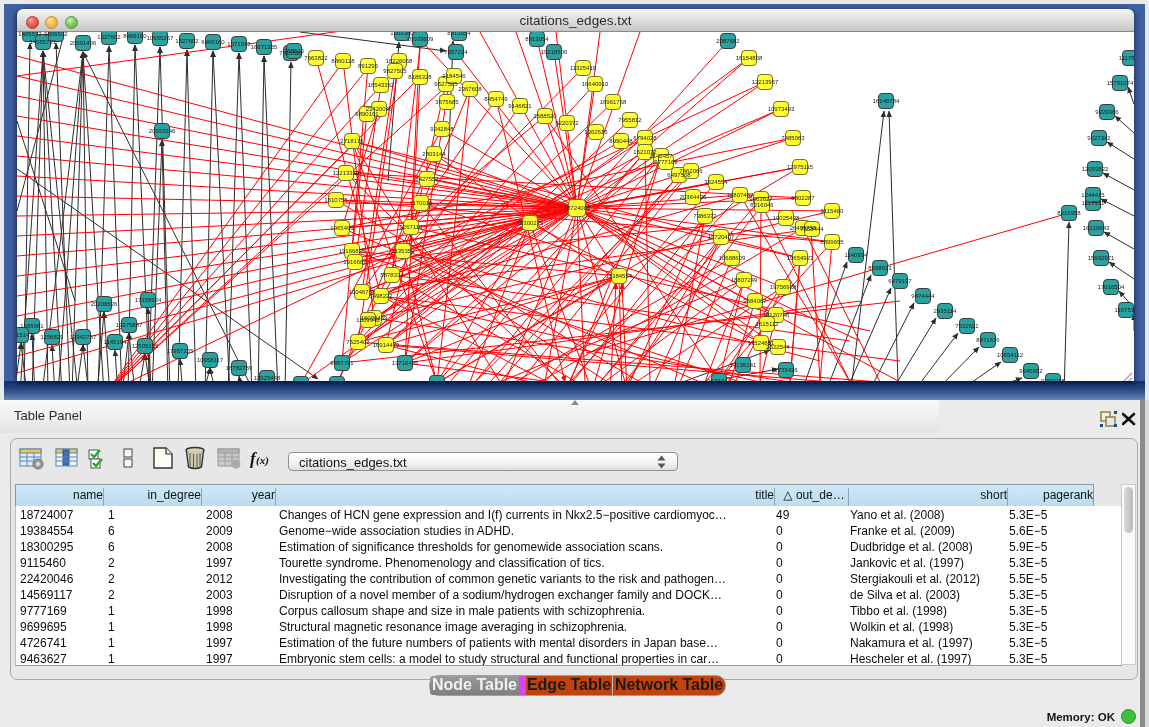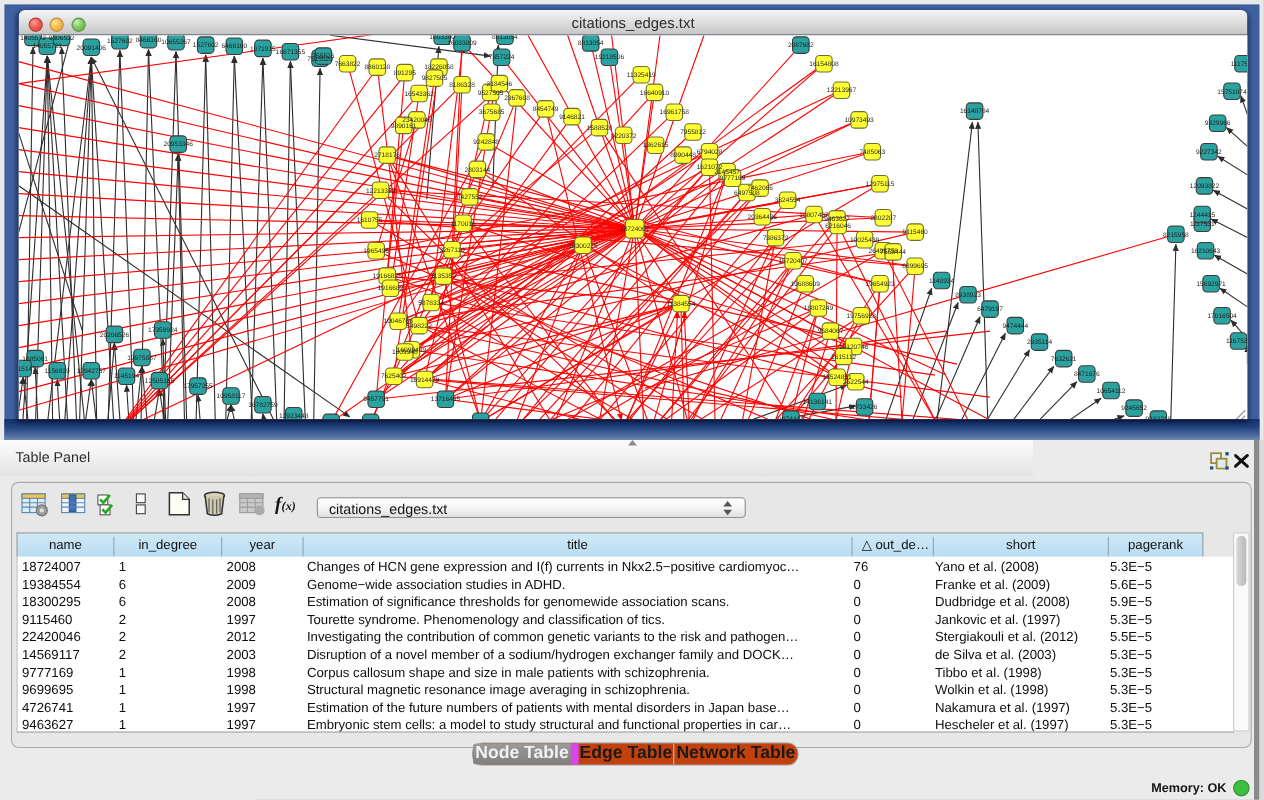--- a/index.html
+++ b/index.html
@@ -11,21 +11,21 @@
 #l1{left:9px;background:radial-gradient(circle at 35% 30%,#ff9d95,#ec5f55 45%,#d13a30);border:0.5px solid #b5352c}
 #l2{left:28px;background:radial-gradient(circle at 35% 30%,#ffe0a0,#f5bf4f 45%,#e29e35);border:0.5px solid #c08a2e}
 #l3{left:47.5px;background:radial-gradient(circle at 35% 30%,#c9efb2,#86ca67 45%,#5aa83b);border:0.5px solid #53963a}
 #cnv{position:absolute;top:23px;left:0;width:1117px;height:349px;background:#fff;overflow:hidden}
 #tp{position:absolute;left:0;top:400px;width:1149px;height:327px;background:#ebebeb}
 #tph{position:absolute;left:0;top:0;width:939px;height:33px;background:linear-gradient(#fafafa,#f2f2f2 40%,#e3e3e3)}
 #tph .t{position:absolute;left:14px;top:8px;font-size:13px;color:#2c2c2c}
 #inner{position:absolute;left:10px;top:38px;width:1126px;height:240px;background:#e7e7e7;border:1px solid #a9a9a9;border-radius:7px}
 #drop{position:absolute;left:288px;top:52px;width:390px;height:19px;border:1px solid #909090;border-radius:4px;background:linear-gradient(#ffffff,#f2f2f2 60%,#dedede);font-size:13px;color:#111;line-height:19px;padding-left:10px;box-sizing:border-box}
 #thead{position:absolute;left:15px;top:84px;width:1077px;height:22px;background:linear-gradient(#cfe8f7,#b9dcf0);border:1px solid #8d9aa5}
-#thead span{position:absolute;top:3px;font-size:12px;color:#111;text-align:center;border-right:1px solid #93a5b2;height:19px;box-sizing:border-box}
+#thead span{position:absolute;top:3px;font-size:12px;color:#111;text-align:right;border-right:1px solid #93a5b2;height:19px;box-sizing:border-box}
 #tbody{position:absolute;left:15px;top:106px;width:1106px;height:159px;background:#fff;overflow:hidden;border-left:1px solid #bbb;border-bottom:1px solid #999}
 .tr{position:absolute;left:0;width:1106px;height:16px;font-size:12px;color:#0d0d0d;white-space:nowrap}
 .tr span{position:absolute;top:1px;display:block;overflow:hidden}
 .c0{left:4px;width:82px}.c1{left:92px;width:93px}.c2{left:190px;width:70px}
 .c3{left:263px;width:496px}.c4{left:760px;width:73px}.c5{left:834px;width:152px}
 .c6{left:993px;width:95px}
 #vsb{position:absolute;left:1121px;top:84px;width:15px;height:181px;background:#fafafa;border:1px solid #c9c9c9;box-sizing:border-box}
 #vsb .th{position:absolute;left:2px;top:2px;width:9px;height:46px;background:linear-gradient(90deg,#d8d8d8,#b9b9b9);border-radius:5px}
 #tabs{position:absolute;left:429px;top:275px;width:295px;height:19px;border:1px solid #9f9f9f;border-radius:10px;background:#c2410c;font-size:16px;font-weight:bold;color:#1a1a1a}
 #tabs .sg{position:absolute;top:0;height:19px;line-height:18px;text-align:center}
@@ -716,21 +716,21 @@
 <span style="left:759px;width:74px;text-align:center;padding-left:5px">△ out_de…</span>
 <span style="left:833px;width:159px">short</span>
 <span style="left:992px;width:85px;border-right:none">pagerank</span>
 </div>
 <div id="tbody">
 <div class="tr" style="top:1px">
         <span class="c0">18724007</span>
         <span class="c1">1</span>
         <span class="c2">2008</span>
         <span class="c3">Changes of HCN gene expression and I(f) currents in Nkx2.5−positive cardiomyoc…</span>
-        <span class="c4">76</span>
+        <span class="c4">49</span>
         <span class="c5">Yano et al. (2008)</span>
         <span class="c6">5.3E−5</span>
       </div>
 <div class="tr" style="top:17px">
         <span class="c0">19384554</span>
         <span class="c1">6</span>
         <span class="c2">2009</span>
         <span class="c3">Genome−wide association studies in ADHD.</span>
         <span class="c4">0</span>
         <span class="c5">Franke et al. (2009)</span>

